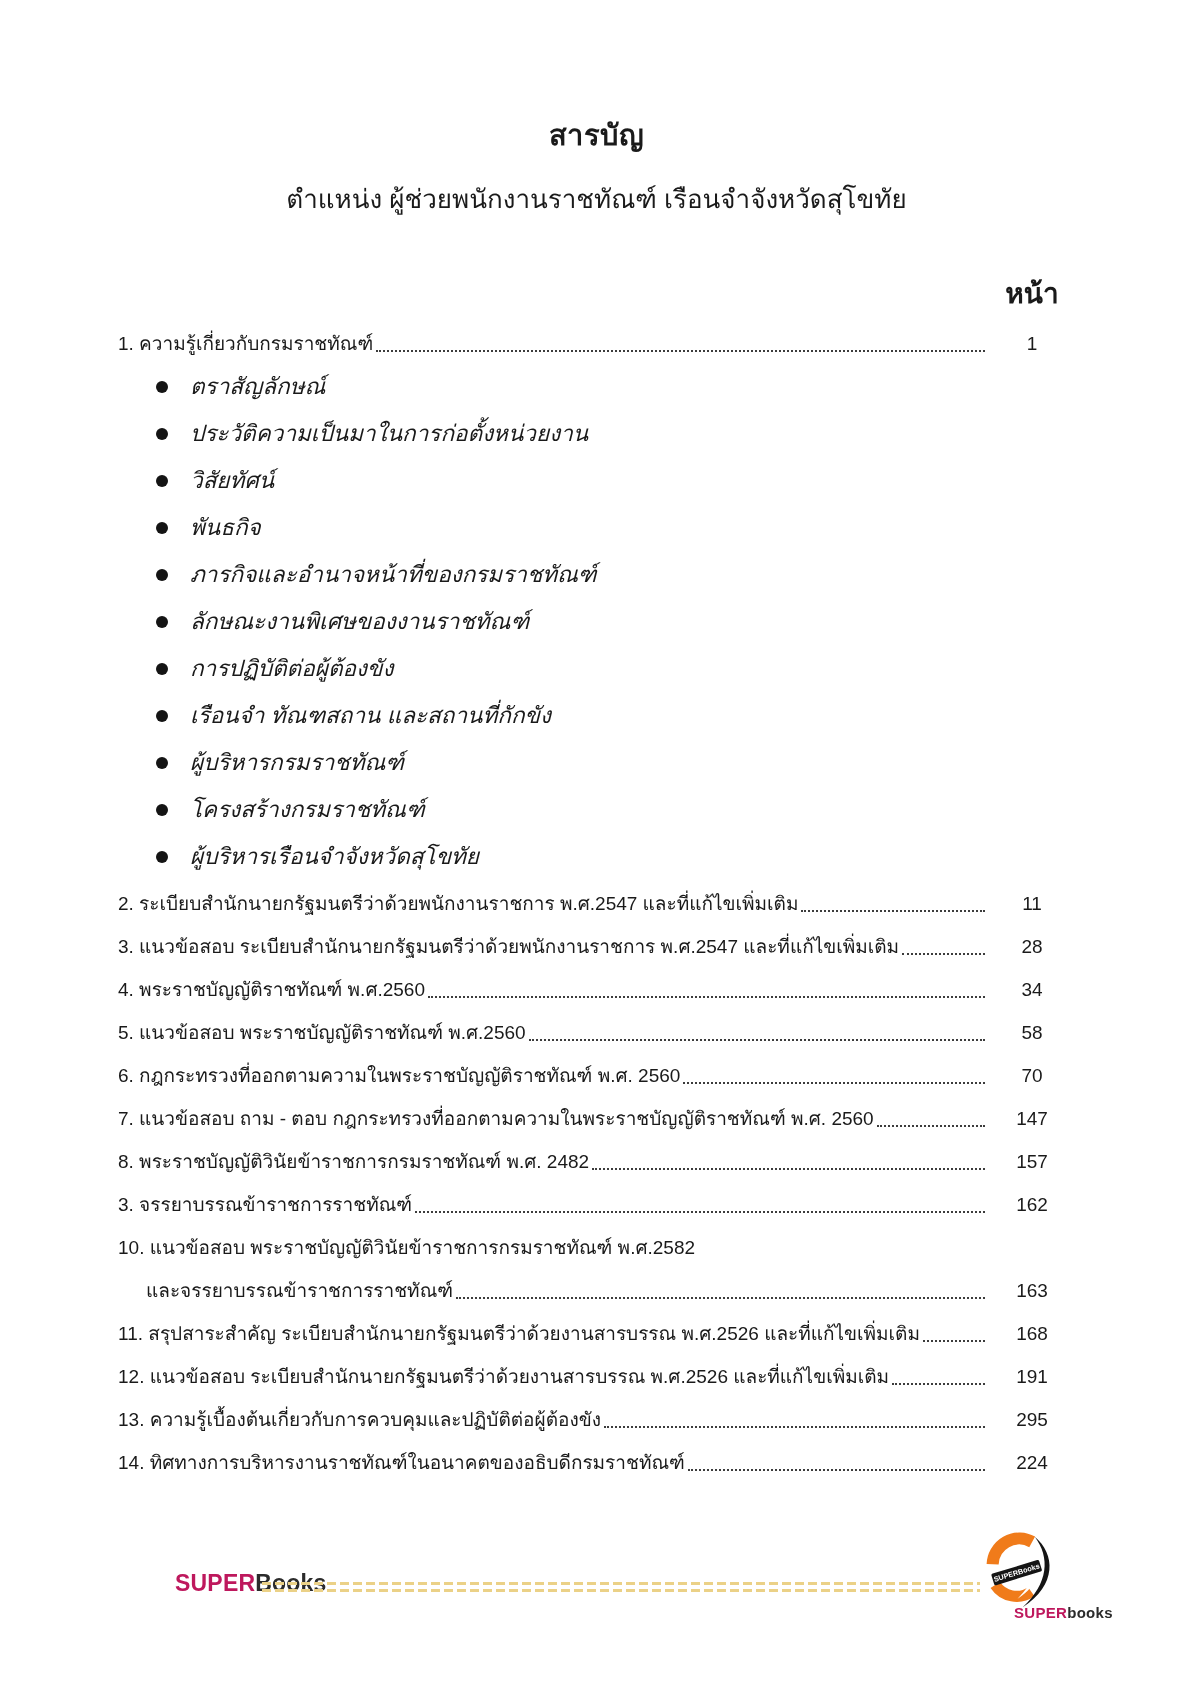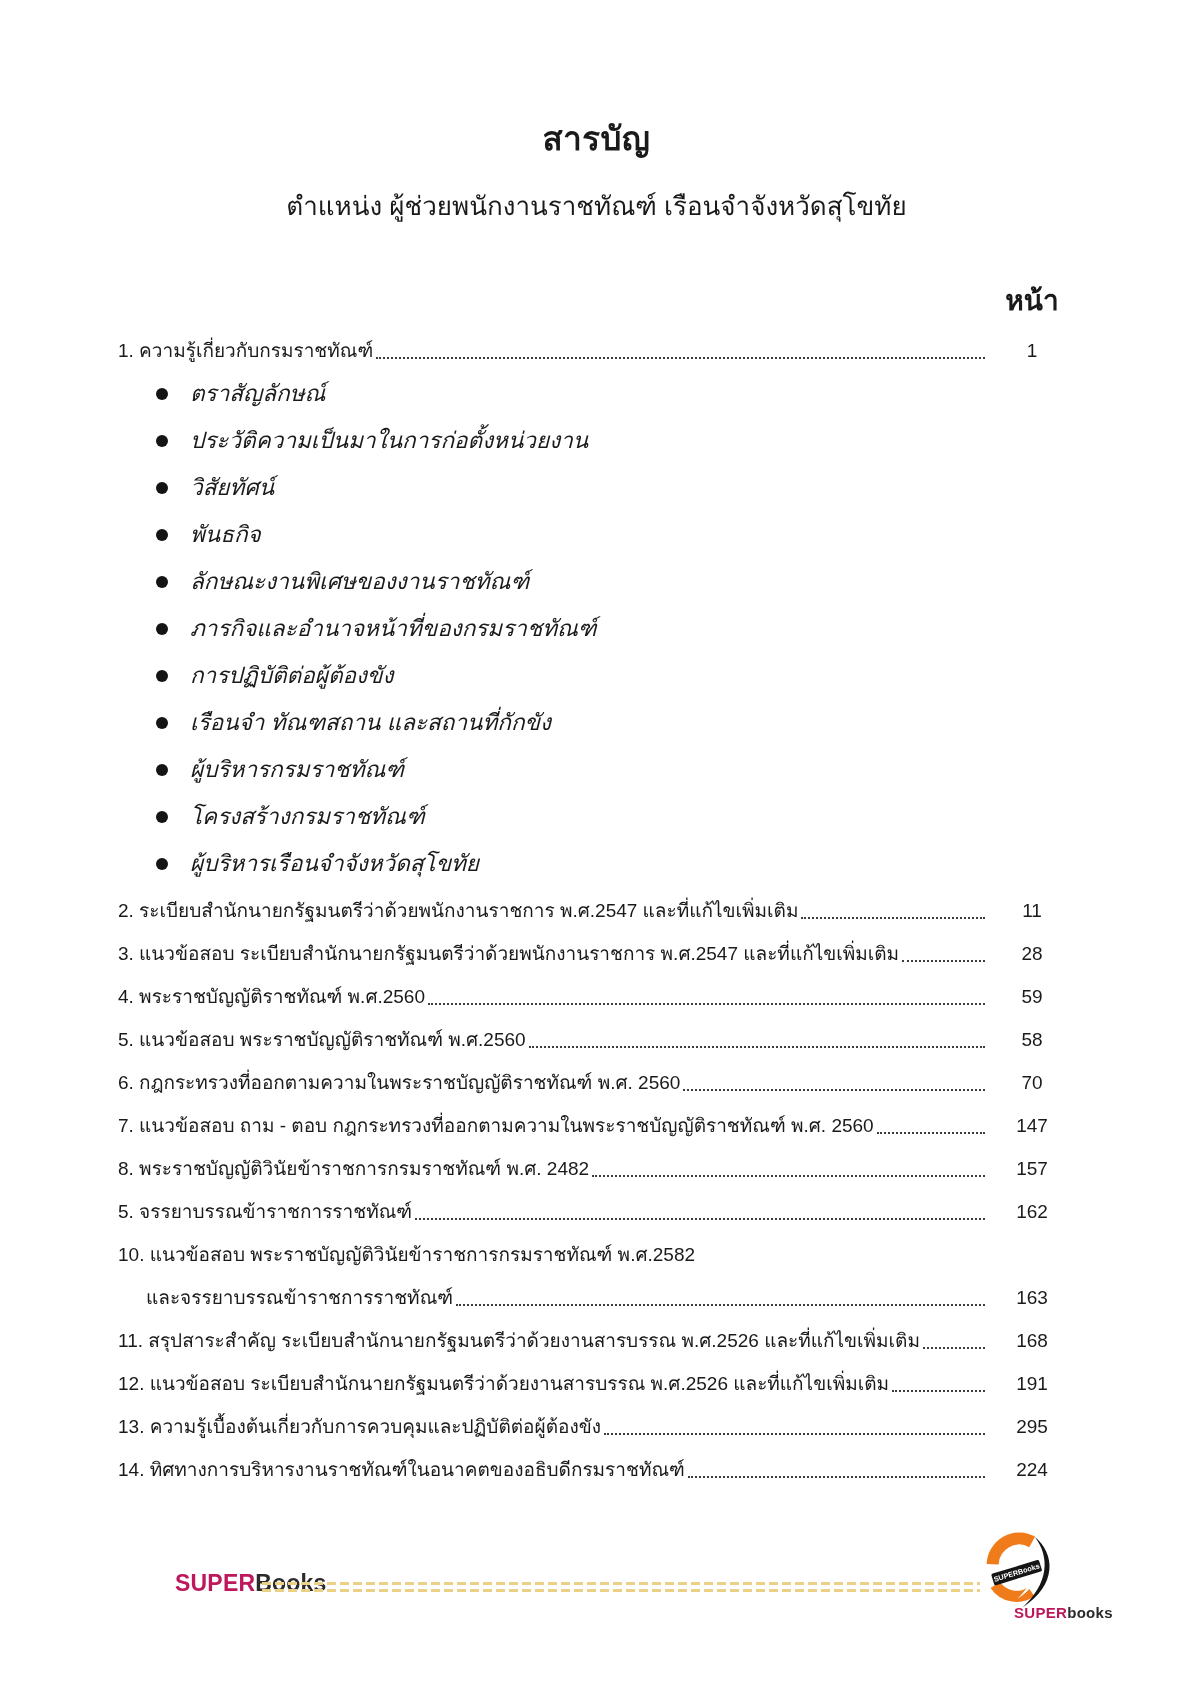--- a/index.html
+++ b/index.html
@@ -8,21 +8,21 @@
   .page {
     position:relative;
     width:1190px; height:1683px;
     margin:0 auto;
     background:#ffffff;
     color:#1a1a1a;
     overflow:hidden;
   }
   .content { padding:112px 115px 0 118px; }
   .title {
-    text-align:center; font-size:33px; font-weight:bold; letter-spacing:0.5px;
+    text-align:center; font-size:29px; font-weight:bold; letter-spacing:0.5px;
   }
   .subtitle {
     text-align:center; font-size:26px; font-weight:normal; margin-top:20px;
   }
   .page-col-head {
     display:flex; justify-content:flex-end; margin-top:52px; margin-bottom:14px;
   }
   .page-col-head span {
     display:inline-block; width:86px; text-align:center;
     font-size:28px; font-weight:bold;
@@ -113,28 +113,28 @@
         <div class="bullet-row">
     <span class="bullet-dot"></span>
     <span>วิสัยทัศน์</span>
   </div>
         <div class="bullet-row">
     <span class="bullet-dot"></span>
     <span>พันธกิจ</span>
   </div>
         <div class="bullet-row">
     <span class="bullet-dot"></span>
+    <span>ภารกิจและอำนาจหน้าที่ของกรมราชทัณฑ์</span>
+  </div>
+        <div class="bullet-row">
+    <span class="bullet-dot"></span>
     <span>ลักษณะงานพิเศษของงานราชทัณฑ์</span>
   </div>
         <div class="bullet-row">
     <span class="bullet-dot"></span>
-    <span>ภารกิจและอำนาจหน้าที่ของกรมราชทัณฑ์</span>
-  </div>
-        <div class="bullet-row">
-    <span class="bullet-dot"></span>
     <span>การปฏิบัติต่อผู้ต้องขัง</span>
   </div>
         <div class="bullet-row">
     <span class="bullet-dot"></span>
     <span>เรือนจำ ทัณฑสถาน และสถานที่กักขัง</span>
   </div>
         <div class="bullet-row">
     <span class="bullet-dot"></span>
     <span>ผู้บริหารกรมราชทัณฑ์</span>
   </div>
@@ -152,21 +152,21 @@
     <span class="pagenum">11</span>
   </div>
         <div class="toc-row">
     <span class="toc-label">3. แนวข้อสอบ ระเบียบสำนักนายกรัฐมนตรีว่าด้วยพนักงานราชการ พ.ศ.2547 และที่แก้ไขเพิ่มเติม</span>
     <span class="leader"></span>
     <span class="pagenum">28</span>
   </div>
         <div class="toc-row">
     <span class="toc-label">4. พระราชบัญญัติราชทัณฑ์ พ.ศ.2560</span>
     <span class="leader"></span>
-    <span class="pagenum">59</span>
+    <span class="pagenum">34</span>
   </div>
         <div class="toc-row">
     <span class="toc-label">5. แนวข้อสอบ พระราชบัญญัติราชทัณฑ์ พ.ศ.2560</span>
     <span class="leader"></span>
     <span class="pagenum">58</span>
   </div>
         <div class="toc-row">
     <span class="toc-label">6. กฎกระทรวงที่ออกตามความในพระราชบัญญัติราชทัณฑ์ พ.ศ. 2560</span>
     <span class="leader"></span>
     <span class="pagenum">70</span>
@@ -175,21 +175,21 @@
     <span class="toc-label">7. แนวข้อสอบ ถาม - ตอบ กฎกระทรวงที่ออกตามความในพระราชบัญญัติราชทัณฑ์ พ.ศ. 2560</span>
     <span class="leader"></span>
     <span class="pagenum">147</span>
   </div>
         <div class="toc-row">
     <span class="toc-label">8. พระราชบัญญัติวินัยข้าราชการกรมราชทัณฑ์ พ.ศ. 2482</span>
     <span class="leader"></span>
     <span class="pagenum">157</span>
   </div>
         <div class="toc-row">
-    <span class="toc-label">5. จรรยาบรรณข้าราชการราชทัณฑ์</span>
+    <span class="toc-label">3. จรรยาบรรณข้าราชการราชทัณฑ์</span>
     <span class="leader"></span>
     <span class="pagenum">162</span>
   </div>
         <div class="toc-row">
     <span class="toc-label">10. แนวข้อสอบ พระราชบัญญัติวินัยข้าราชการกรมราชทัณฑ์ พ.ศ.2582</span>
     <span class="leader hidden"></span>
     <span class="pagenum"></span>
   </div>
         <div class="toc-row indent">
     <span class="toc-label">และจรรยาบรรณข้าราชการราชทัณฑ์</span>

